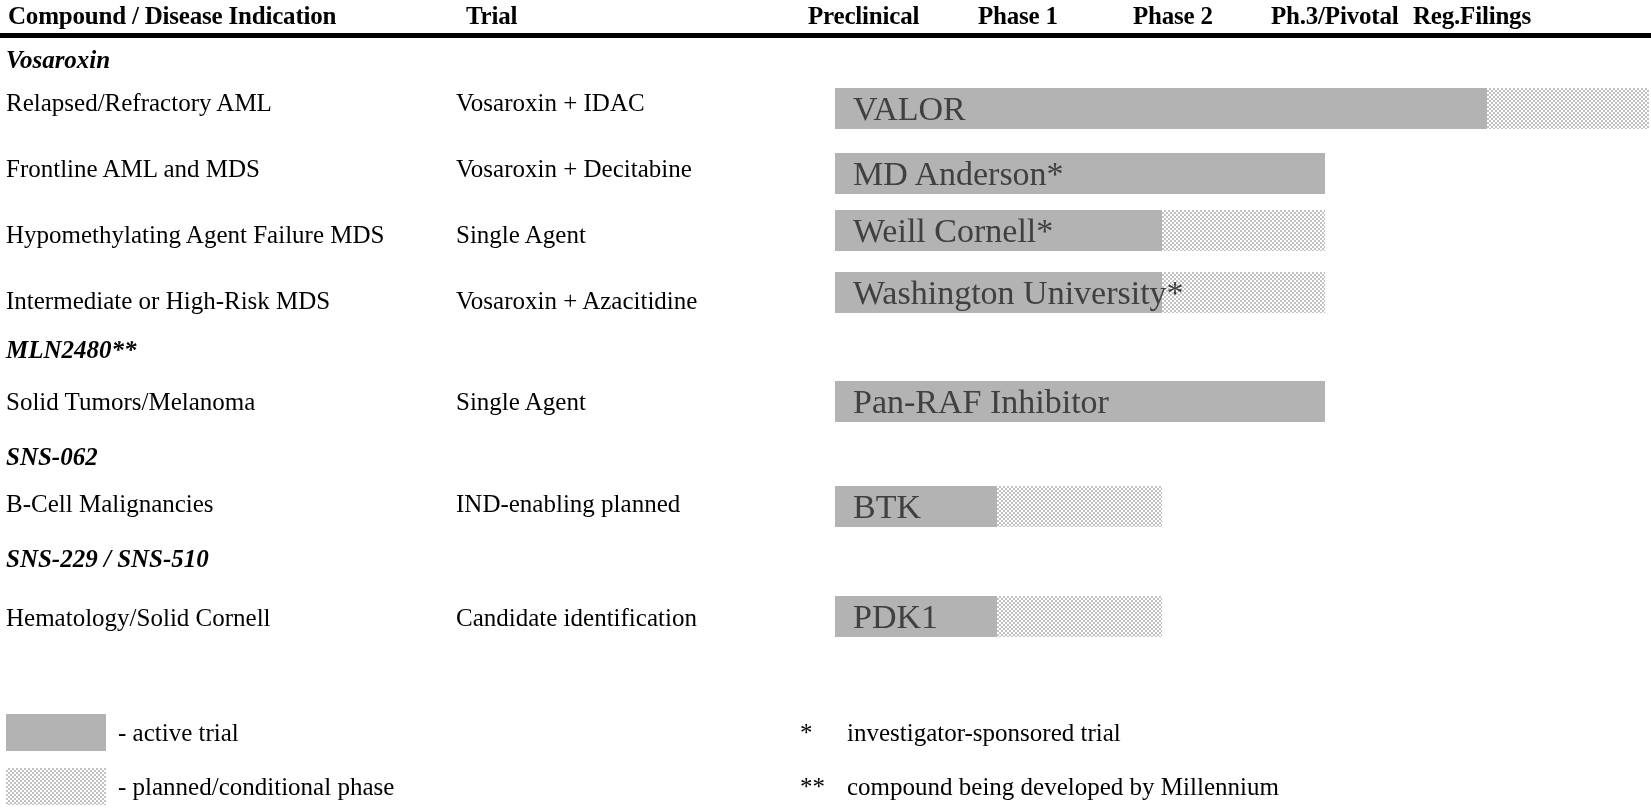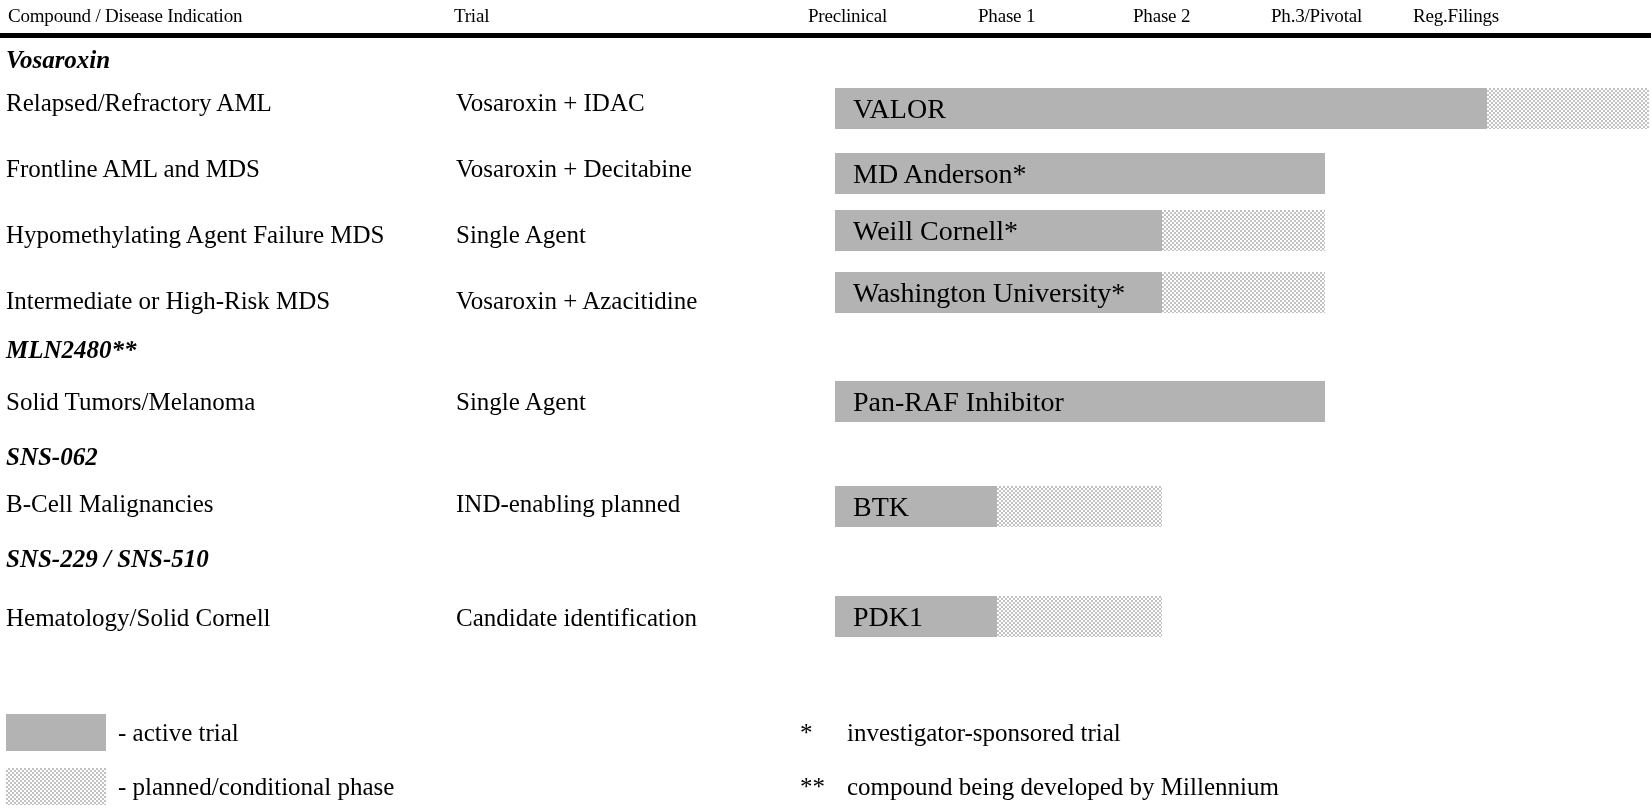--- a/index.html
+++ b/index.html
@@ -20,28 +20,28 @@
   #header-row {
     position: absolute;
     left: 0;
     top: 0;
     width: 1651px;
     height: 33px;
   }
   .hdr {
     position: absolute;
     top: 1px;
-    font-weight: normal;
-    font-size: 19px;
+    font-weight: bold;
+    font-size: 25px;
     line-height: 30px;
     white-space: nowrap;
     letter-spacing: -0.2px;
   }
   #hdr-compound { left: 8px; }
-  #hdr-trial    { left: 454px; }
+  #hdr-trial    { left: 466px; }
   #hdr-pre      { left: 808px; }
   #hdr-p1       { left: 978px; }
   #hdr-p2       { left: 1133px; }
   #hdr-p3       { left: 1271px; }
   #hdr-reg      { left: 1413px; }
 
   #header-rule {
     position: absolute;
     left: 0;
     top: 33px;
@@ -97,23 +97,23 @@
       linear-gradient(45deg, #c2c2c2 25%, transparent 25%, transparent 75%, #c2c2c2 75%);
     background-size: 4px 4px;
     background-position: 0 0, 2px 2px;
   }
   .bar-label {
     position: absolute;
     left: 18px;
     top: 0;
     height: 41px;
     line-height: 41px;
-    font-size: 28px;
-    white-space: nowrap;
-    color: #000000;
+    font-size: 34px;
+    white-space: nowrap;
+    color: #404040;
   }
 
   
   .legend-swatch {
     position: absolute;
     left: 6px;
     width: 100px;
     height: 37px;
   }
   .legend-swatch.solid {

